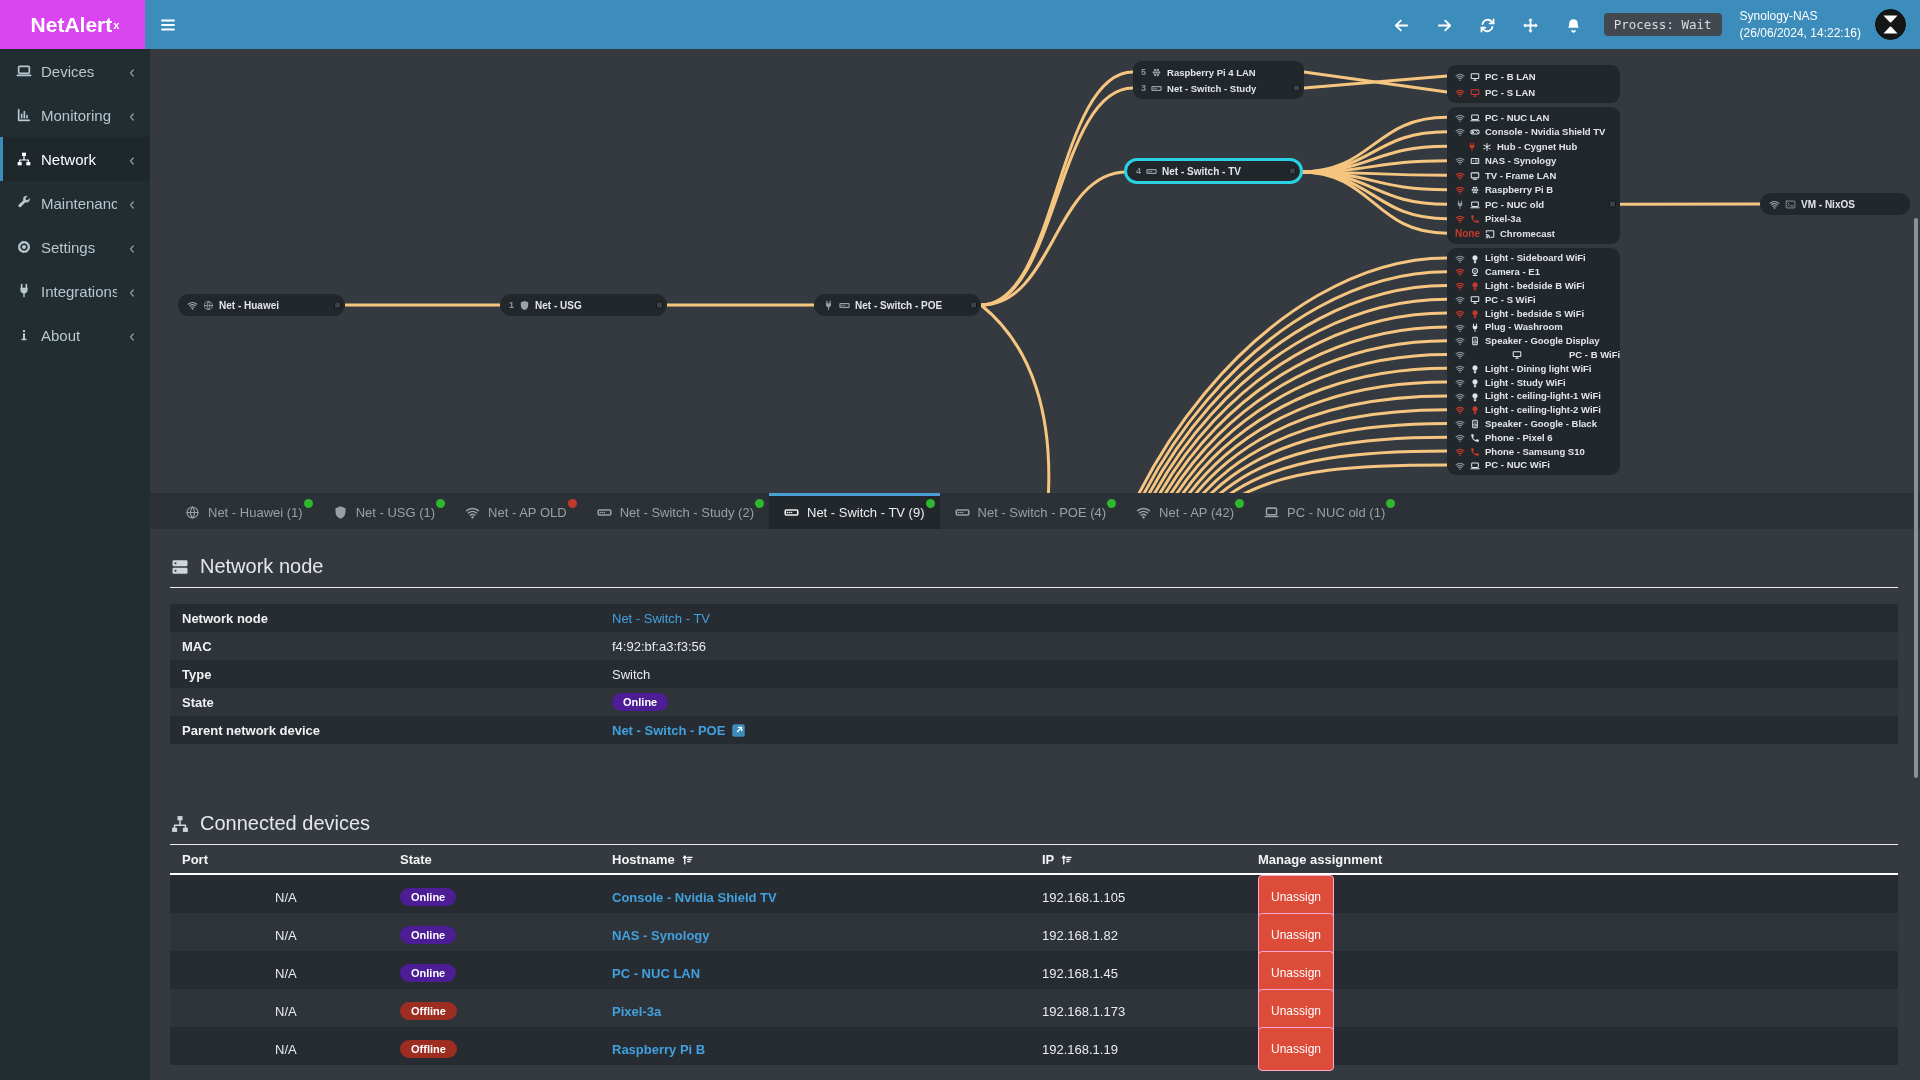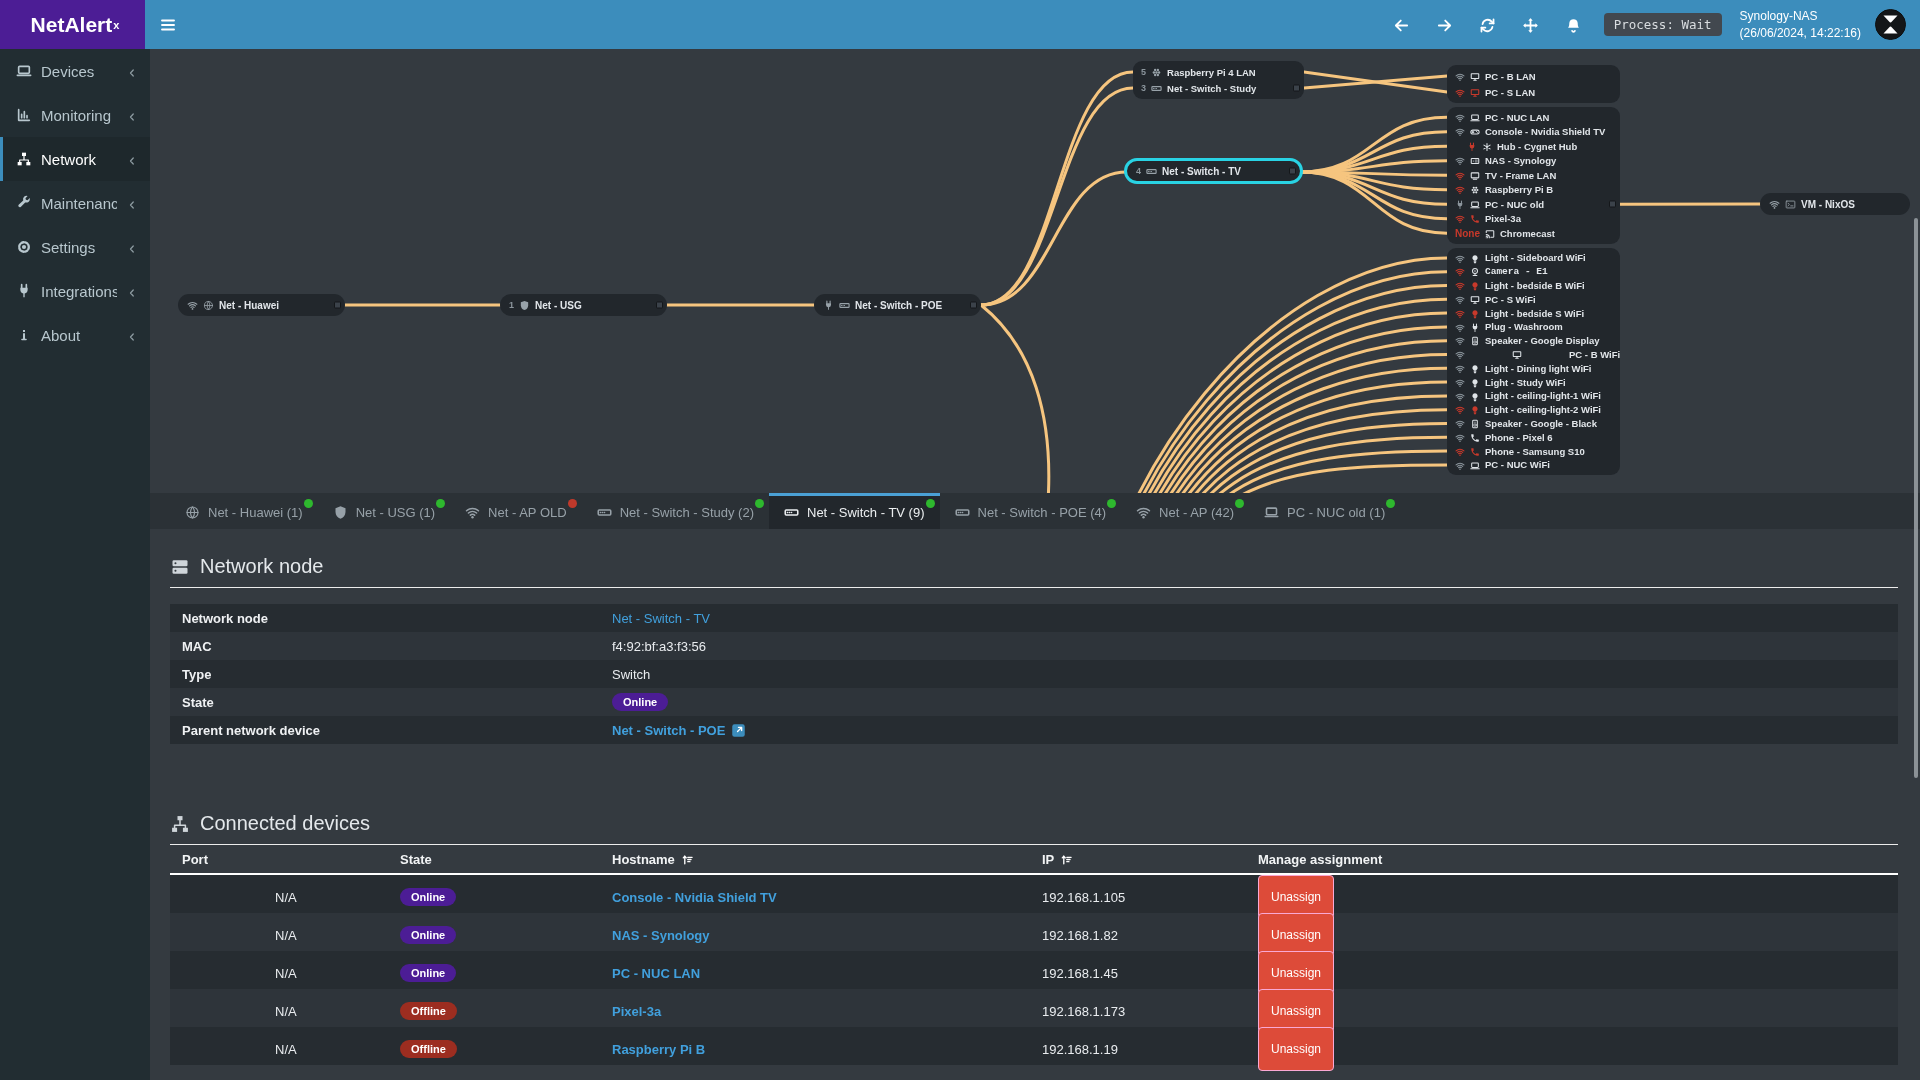--- a/index.html
+++ b/index.html
@@ -9,21 +9,21 @@
     background:#343a40;color:#e9ecef;
     font-family:"Liberation Sans",sans-serif;
   }
   .ic{display:inline-block;vertical-align:middle;flex:none}
   svg .s{fill:none;stroke:currentColor;stroke-width:1.8;stroke-linecap:round;stroke-linejoin:round}
   svg .w25{stroke-width:2.5}
   svg .w35{stroke-width:3.5}
   svg .f{fill:currentColor;stroke:none}
 
   
-  .logo{position:fixed;left:0;top:0;width:150px;height:49px;background:#4c1d95;
+  .logo{position:fixed;left:0;top:0;width:150px;height:49px;background:#d946ef;
     display:flex;align-items:center;justify-content:center;color:#fff;font-size:21px;font-weight:bold;z-index:30}
   .logo sup{font-size:11px;margin-left:1px}
   .topbar{position:fixed;left:145px;top:0;right:0;height:49px;background:#3c8dbc;z-index:30;
     display:flex;align-items:center;color:#fff}
   .burger{width:46px;height:49px;display:flex;align-items:center;justify-content:center;cursor:pointer}
   .tb-spacer{flex:1}
   .tb-icons{display:flex;align-items:center;gap:26px;margin-right:22px}
   .tb-icons .ic{cursor:pointer}
   .proc-badge{background:#42484f;color:#d9dde0;font-family:"DejaVu Sans Mono",monospace;
     font-size:12.5px;padding:4px 10px;border-radius:4px;margin-right:18px;white-space:nowrap}
@@ -461,21 +461,21 @@
         <span class="c-ok"><svg class="ic" style="width:10px;height:10px;" viewBox="0 0 24 24">
             <path d="M2.5 9.2a14.5 14.5 0 0 1 19 0M5.5 12.8a10 10 0 0 1 13 0M8.6 16.2a5.2 5.2 0 0 1 6.8 0" class="s w25"></path>
             <circle cx="12" cy="19.6" r="1.9" class="f"></circle>
           </svg></span>
         <span class="d-ok"><svg class="ic" style="width:10px;height:10px;" viewBox="0 0 24 24">
             <path d="M12 2.8a6.2 6.2 0 0 0-3.6 11.3c.8.6 1.1 1.4 1.1 2.2h5c0-.8.3-1.6 1.1-2.2A6.2 6.2 0 0 0 12 2.8z" class="f"></path>
             <path d="M9.8 18.4h4.4M10.6 21h2.8" class="s w25"></path>
           </svg></span>
         <span>Light - Sideboard WiFi</span>
       </div>
-      <div class="grow" style="height: 13.8px; font-family: Liberation Mono, monospace;">
+      <div class="grow" style="height: 13.8px;">
         <span class="c-bad"><svg class="ic" style="width:10px;height:10px;" viewBox="0 0 24 24">
             <path d="M2.5 9.2a14.5 14.5 0 0 1 19 0M5.5 12.8a10 10 0 0 1 13 0M8.6 16.2a5.2 5.2 0 0 1 6.8 0" class="s w25"></path>
             <circle cx="12" cy="19.6" r="1.9" class="f"></circle>
           </svg></span>
         <span class="d-ok"><svg class="ic" style="width:10px;height:10px;" viewBox="0 0 24 24">
             <circle cx="12" cy="9.5" r="6" class="s w25"></circle>
             <circle cx="12" cy="9.5" r="1.9" class="f"></circle>
             <path d="M12 15.5v4M7.5 20.5h9" class="s w25"></path>
           </svg></span>
         <span>Camera - E1</span>

